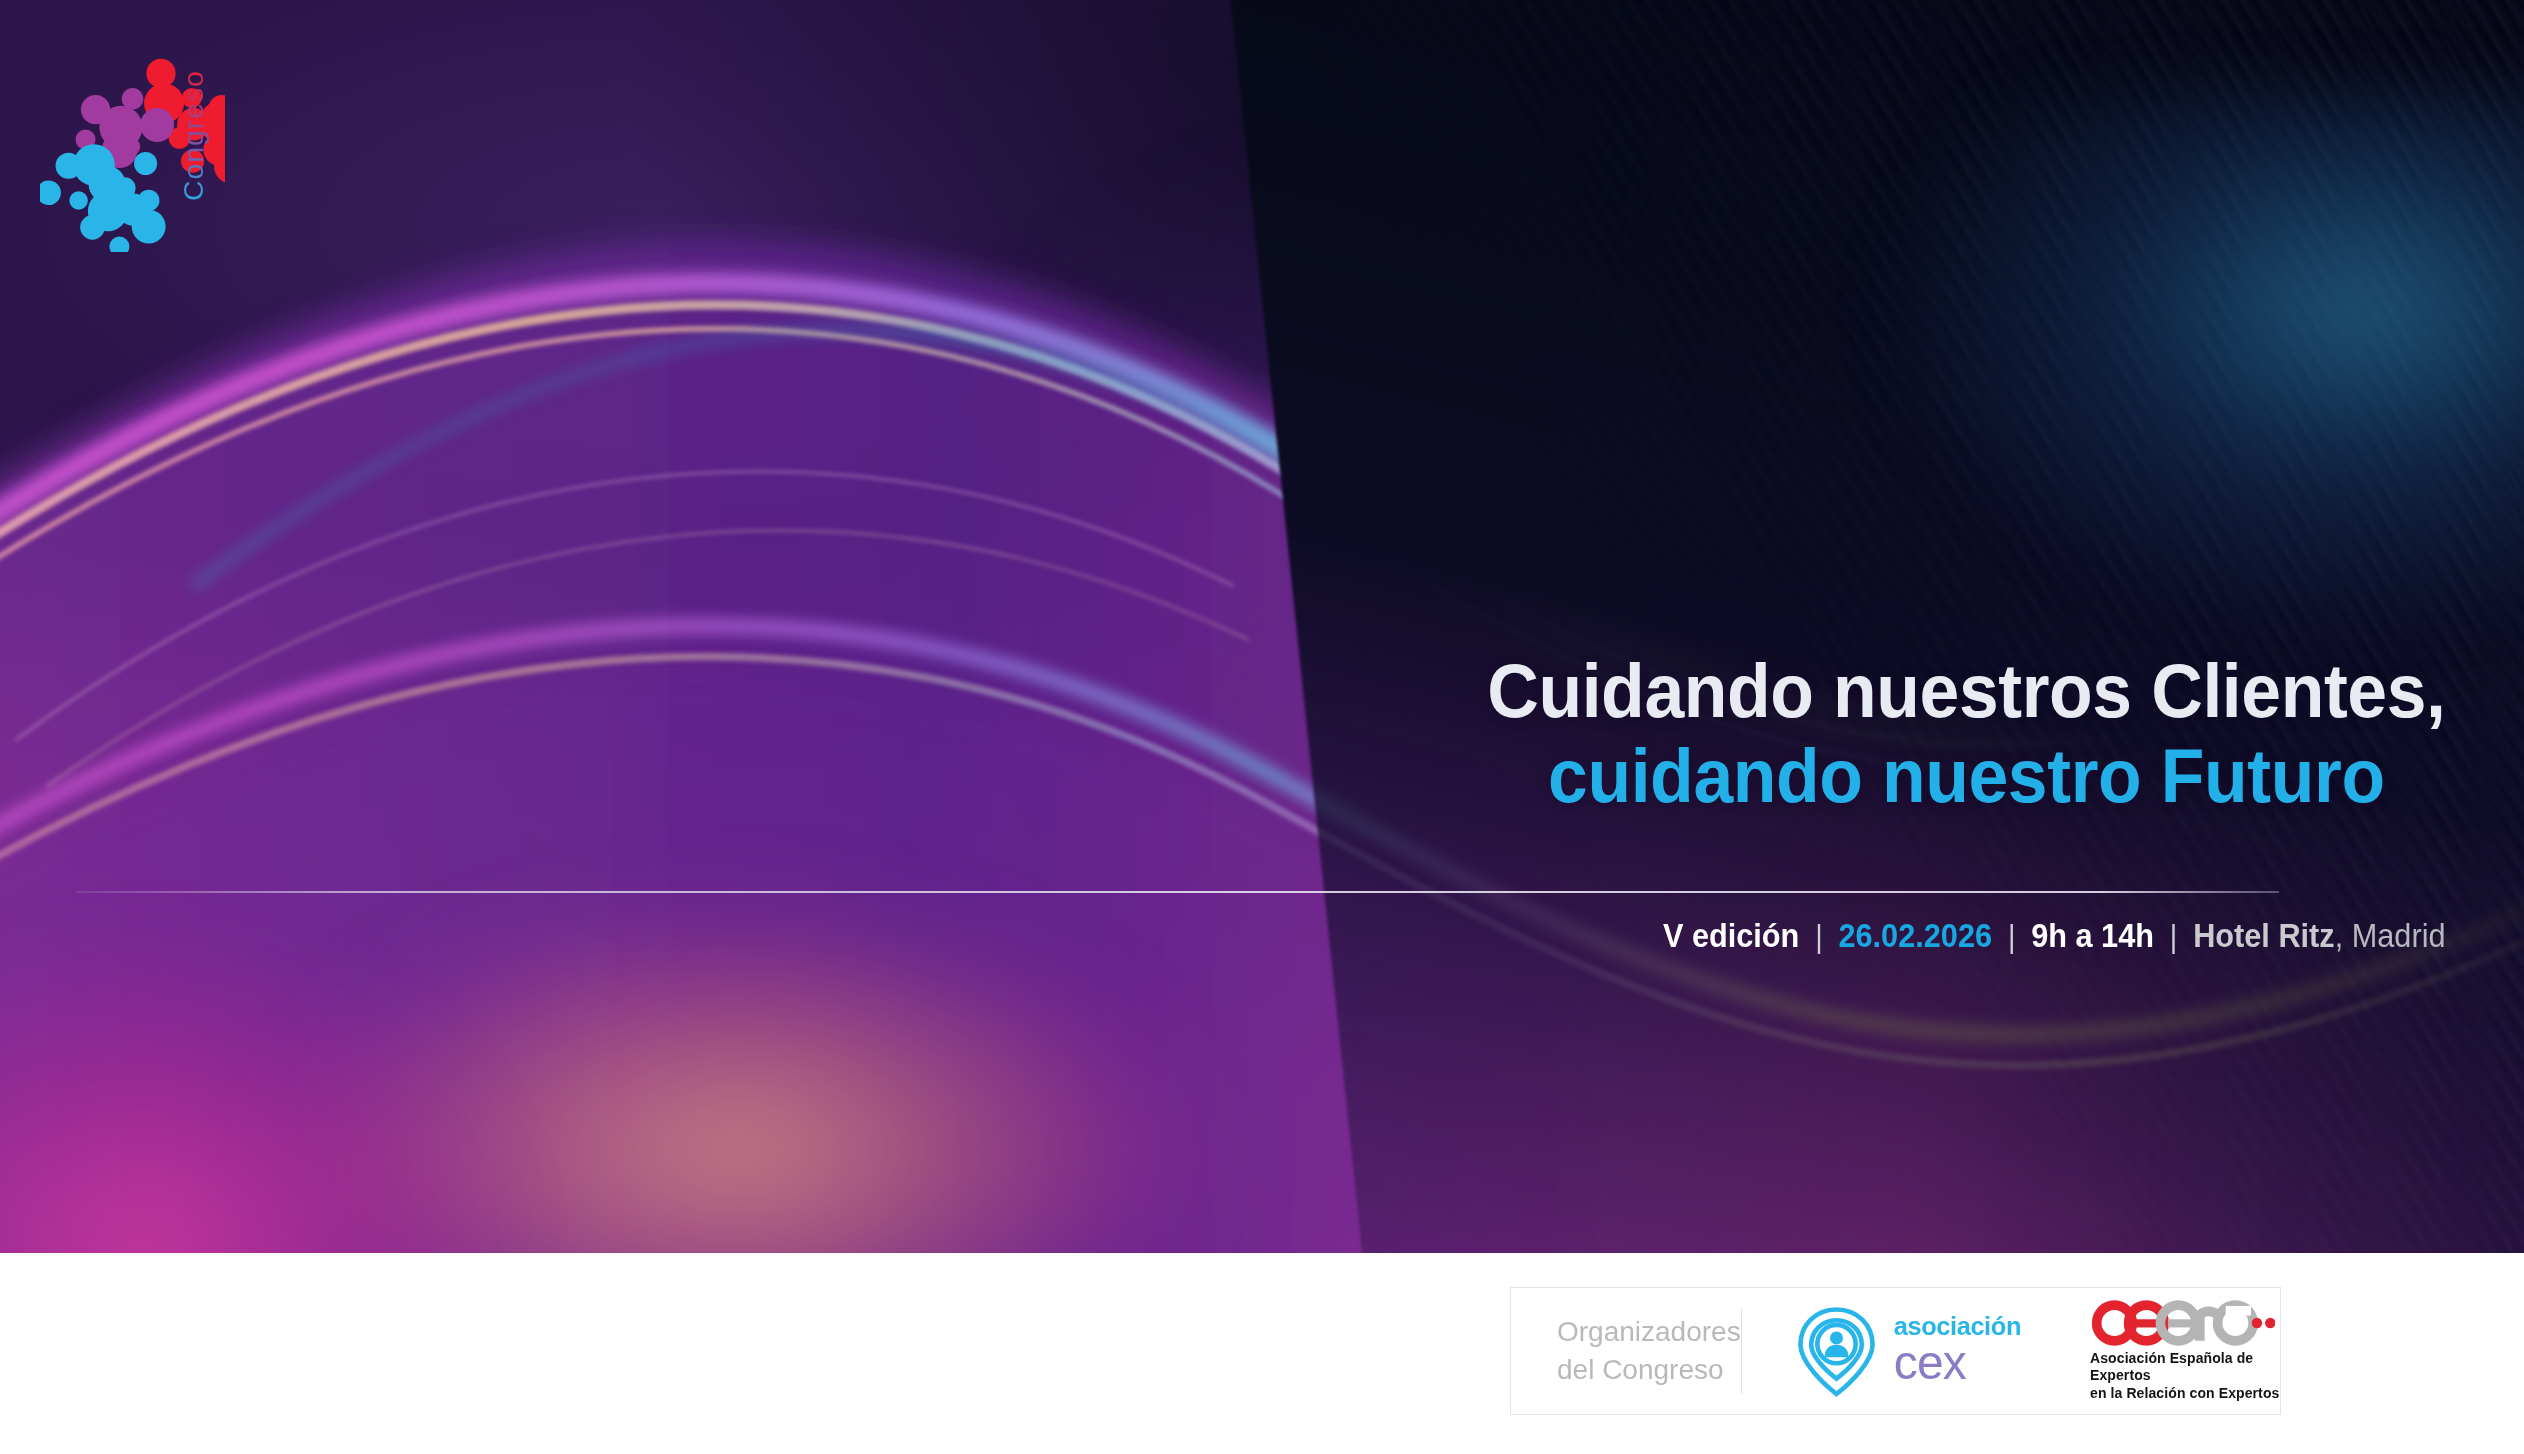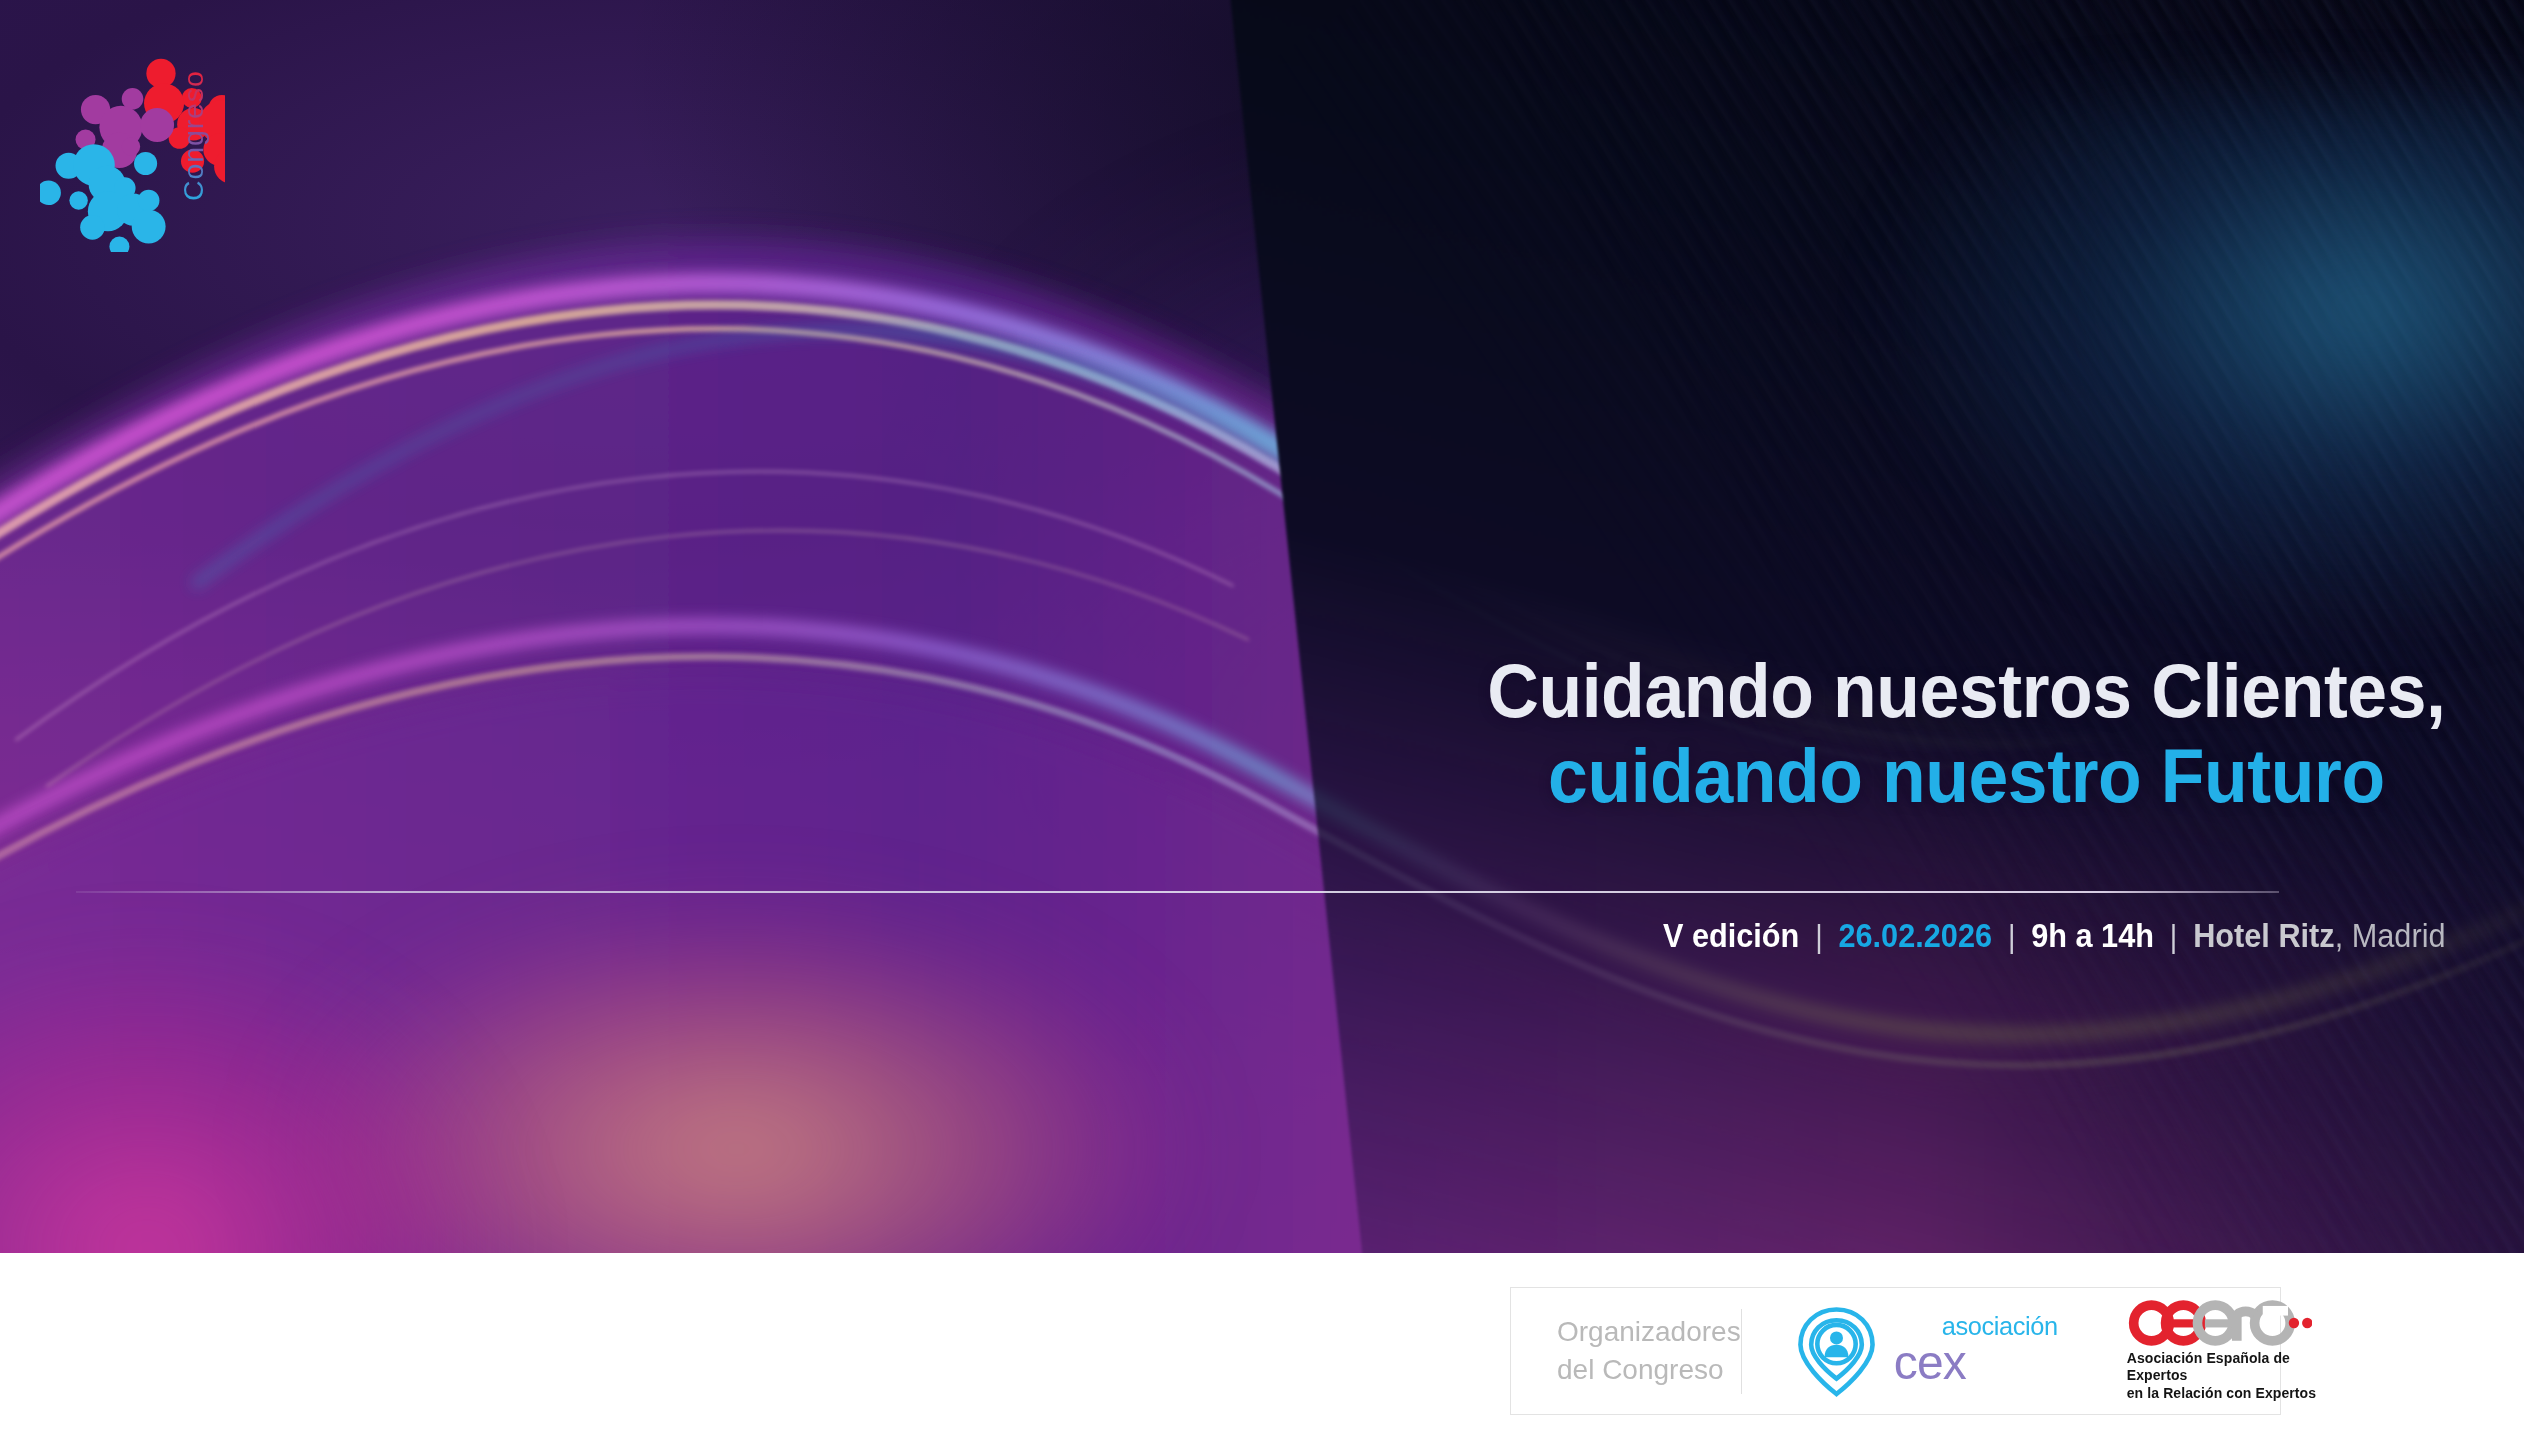--- a/index.html
+++ b/index.html
@@ -171,21 +171,21 @@
   }
   #org-label {
     width:231px; padding-left:46px;
     color:#b9b9b9; font-size:28px; line-height:1.34; font-weight:400;
   }
   #org-divider { width:0.8px; height:85px; background:#e0e0e0; flex:none; }
 
   #cex-logo { display:flex; align-items:center; gap:12.3px; padding-left:51px; }
   #cex-pin { width:89px; height:96px; flex:none; }
   #cex-text { display:block; }
-  #cex-asoc { color:#28b5ea; font-size:25.4px; font-weight:400; letter-spacing:-0.4px; line-height:1;margin-left:48px; }
+  #cex-asoc { color:#28b5ea; font-size:25.4px; font-weight:700; letter-spacing:-0.4px; line-height:1; }
   #cex-name { color:#8b7cc4; font-size:48px; font-weight:400; letter-spacing:-0.8px; line-height:1.02; margin-top:18px; }
 
   #aeerc-logo { padding-left:69px; }
   #aeerc-mark { height:46px; display:block; }
   #aeerc-tag {
     color:#141414; font-size:14px; font-weight:700; line-height:1.25;
     text-align:left; margin-top:3.9px; letter-spacing:0.1px; width:191px;
   }
 </style>
 </head>

